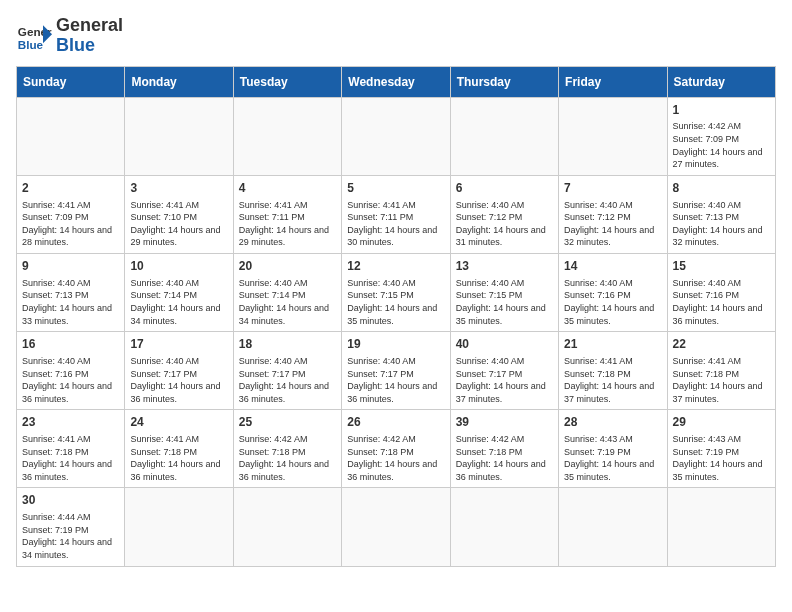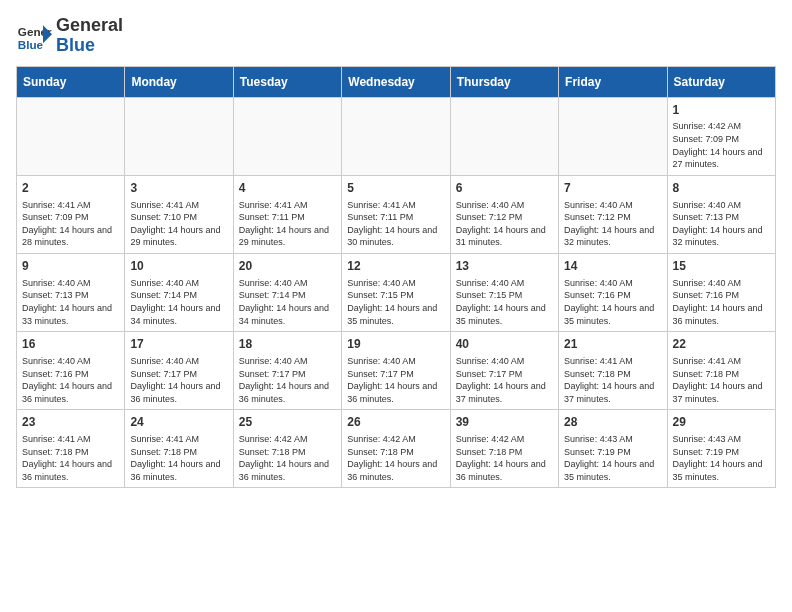--- a/index.html
+++ b/index.html
@@ -326,14 +326,29 @@
 and 35 minutes.</div>
         </td>
         <td>
           <span class="day-num">29</span>
           <div class="day-info">Sunrise: 4:43 AM
 Sunset: 7:19 PM
 Daylight: 14 hours
 and 35 minutes.</div>
         </td>
       </tr>
+      <tr class="last-row">
+        <td>
+          <span class="day-num">30</span>
+          <div class="day-info">Sunrise: 4:44 AM
+Sunset: 7:19 PM
+Daylight: 14 hours
+and 34 minutes.</div>
+        </td>
+        <td class="empty-cell"></td>
+        <td class="empty-cell"></td>
+        <td class="empty-cell"></td>
+        <td class="empty-cell"></td>
+        <td class="empty-cell"></td>
+        <td class="empty-cell"></td>
+      </tr>
     </tbody>
 </table>
 
 </body></html>

